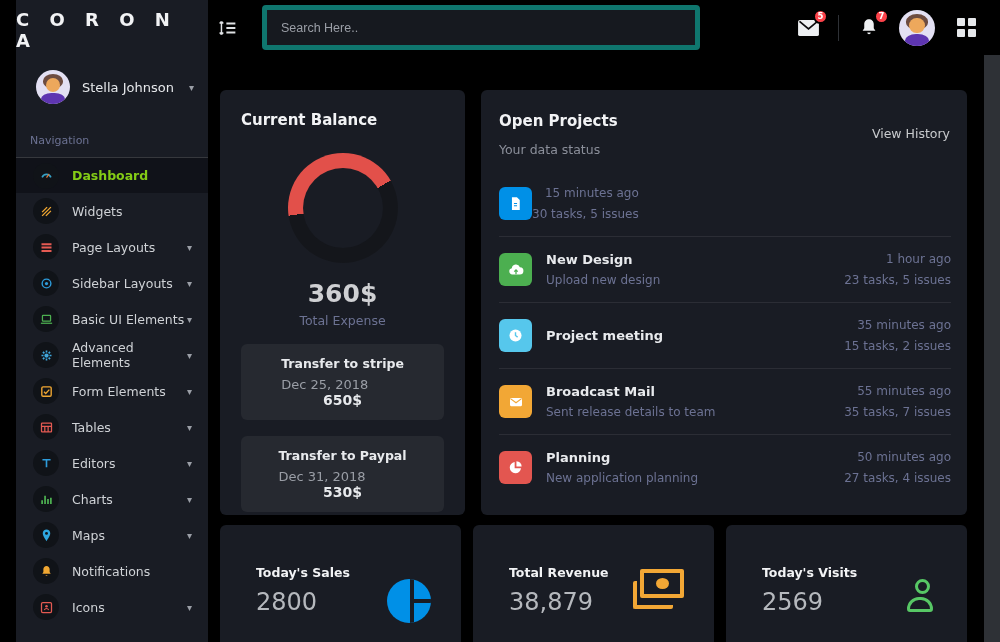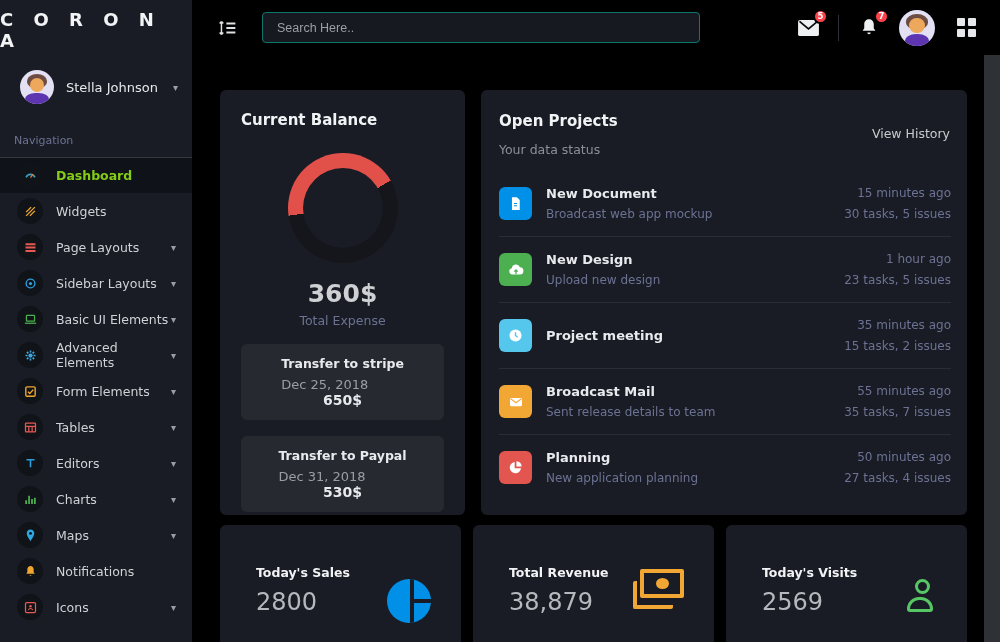--- a/index.html
+++ b/index.html
@@ -1,40 +1,40 @@
 <!DOCTYPE html>
 <html><head>
 <meta charset="utf-8">
 <style>
   * { margin:0; padding:0; box-sizing:border-box; }
   html,body { width:1000px; height:642px; overflow:hidden; background:#000; font-family:"DejaVu Sans","Liberation Sans",sans-serif; }
   .app { position:relative; width:1000px; height:642px; background:#000; }
 
   
-  .sidebar { position:absolute; left:0; top:0; width:192px; height:642px; background:#191c24; z-index:5; }
+  .sidebar { position:absolute; left:16px; top:0; width:192px; height:642px; background:#191c24; z-index:5; }
   .brand { height:60px; display:flex; align-items:center; justify-content:center; }
   .brand-text { color:#f2f3f5; font-size:18px; font-weight:bold; letter-spacing:7px; }
   .profile { display:flex; align-items:center; padding:10px 14px 16px 20px; }
   .avatar { width:34px; height:34px; border-radius:50%; background:#e3e0f3; position:relative; overflow:hidden; flex:0 0 auto; }
   .avatar .hair { position:absolute; left:20%; top:12%; width:60%; height:42%; border-radius:50% 50% 42% 42%; background:#6d4c41; }
   .avatar .face { position:absolute; left:29%; top:24%; width:42%; height:42%; border-radius:50%; background:#eda85c; }
   .avatar .shirt { position:absolute; left:16%; top:68%; width:68%; height:40%; border-radius:45% 45% 0 0; background:#5e35b1; }
   .profile-name { color:#e6e8eb; font-size:13px; margin-left:12px; flex:1; }
   .chev { color:#9a9ea6; font-size:10px; }
   .nav-label { color:#6c7293; font-size:11px; padding:14px 0 10px 14px; }
   .nav { list-style:none; }
   .nav-item { display:flex; align-items:center; height:36px; padding:0 16px 0 17px; cursor:pointer; }
   .nav-item.active { background:#101219; border-top:1px solid rgba(255,255,255,.16); }
   .nav-item.active .nav-text { color:#84cc16; font-weight:bold; }
   .icon-circle { width:26px; height:26px; border-radius:50%; background:#101318; display:flex; align-items:center; justify-content:center; flex:0 0 auto; }
   .nav-text { color:#cfd2d6; font-size:12.5px; margin-left:13px; flex:1; }
 
   
   .topbar { position:absolute; left:192px; top:0; width:808px; height:55px; background:#000; display:flex; align-items:center; padding:0 24px 0 22px; z-index:4; }
-  .search { width:438px; height:31px; margin-left:20px; background:#16191f; border:1px solid #0f766e; border-radius:4px; color:#e6e8eb; font-size:12.5px; padding:0 14px; outline:none; }
+  .search { width:438px; height:45px; margin-left:20px; background:#16191f; border:5px solid #0f766e; border-radius:4px; color:#e6e8eb; font-size:12.5px; padding:0 14px; outline:none; }
   .search::placeholder { color:#9a9ea6; }
   .top-right { margin-left:auto; display:flex; align-items:center; }
   .ticon { position:relative; display:flex; align-items:center; justify-content:center; width:28px; height:28px; cursor:pointer; }
   .badge { position:absolute; top:-5px; right:-6px; min-width:15px; height:15px; border-radius:50%; background:#fc424a; border:2px solid #000; color:#fff; font-size:8.5px; font-weight:bold; display:flex; align-items:center; justify-content:center; }
   .vdiv { width:1px; height:26px; background:#2e3136; margin:0 16px; }
   .top-avatar { width:36px; height:36px; margin:0 22px 0 16px; cursor:pointer; }
   .grid-icon { display:grid; grid-template-columns:8px 8px; grid-template-rows:8px 8px; gap:3px; cursor:pointer; }
   .grid-icon span { background:#e6e8eb; border-radius:1px; }
 
   
@@ -322,24 +322,20 @@
         <span class="view-history">View History</span>
 
         <div style="margin-top:14px;">
           <div class="proj-item">
             <span class="sq" style="background:#0090e7;">
               <svg width="17" height="17" viewBox="0 0 24 24">
                   <path d="M7 3h7l4 4v14H7z" fill="#fff"></path>
                   <path d="M9.8 12h4.4M9.8 15.2h4.4" stroke="#0090e7" stroke-width="1.5"></path>
                 </svg>
             </span>
-            <div class="proj-mid">
-              <div class="proj-title">New Document</div>
-              <div class="proj-desc">Broadcast web app mockup</div>
-            </div>
             <div class="proj-right">
               <div class="proj-time">15 minutes ago</div>
               <div class="proj-meta">30 tasks, 5 issues</div>
             </div>
           </div>
 
           <div class="proj-item">
             <span class="sq" style="background:#4caf50;">
               <svg width="18" height="18" viewBox="0 0 24 24">
                   <path d="M7 18a4.2 4.2 0 0 1-.6-8.3A5.6 5.6 0 0 1 17.2 8.2 4.3 4.3 0 0 1 16.8 18z" fill="#fff"></path>

